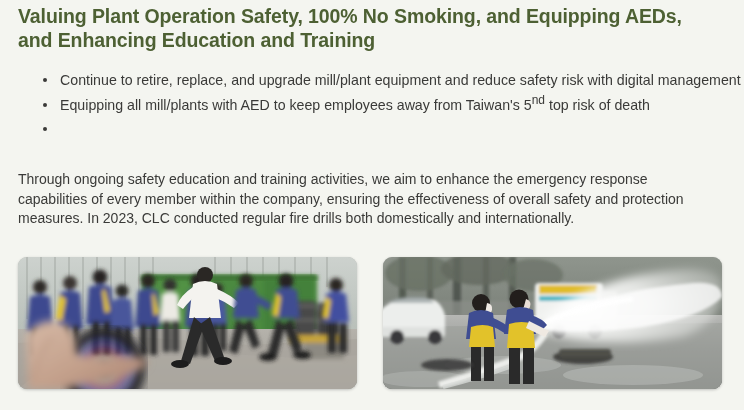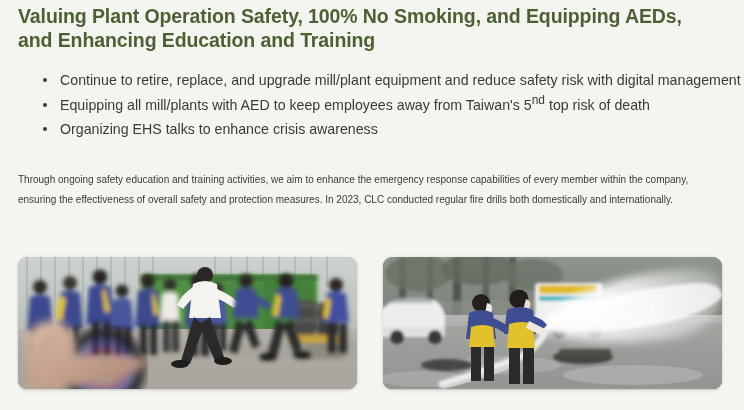--- a/index.html
+++ b/index.html
@@ -68,21 +68,21 @@
     line-height: 0;
   }
 
   
   .paragraph {
     position: absolute;
     left: 18px;
     top: 170px;
     width: 700px;
     color: #3a3a38;
-    font-size: 10px;
+    font-size: 14px;
     line-height: 19.5px;
   }
 
   
   .photo-row {
     position: absolute;
     left: 18px;
     top: 257px;
     width: 708px;
     height: 132px;
@@ -114,21 +114,20 @@
     <li class="bullet">
       <span class="dot"></span>
       <span>Continue to retire, replace, and upgrade mill/plant equipment and reduce safety risk with digital management</span>
     </li>
     <li class="bullet">
       <span class="dot"></span>
       <span>Equipping all mill/plants with AED to keep employees away from Taiwan's 5</span><sup>nd</sup><span> top risk of death</span>
     </li>
     <li class="bullet">
       <span class="dot"></span>
-      <span>Organizing EHS talks to enhance crisis awareness</span>
     </li>
   </ul>
 
   <div class="paragraph">Through ongoing safety education and training activities, we aim to enhance the emergency response capabilities of every member within the company, ensuring the effectiveness of overall safety and protection measures. In 2023, CLC conducted regular fire drills both domestically and internationally.</div>
 
   <div class="photo-row">
 
     <div class="photo">
       <svg viewBox="0 0 339 132" preserveAspectRatio="none">
         <defs>

